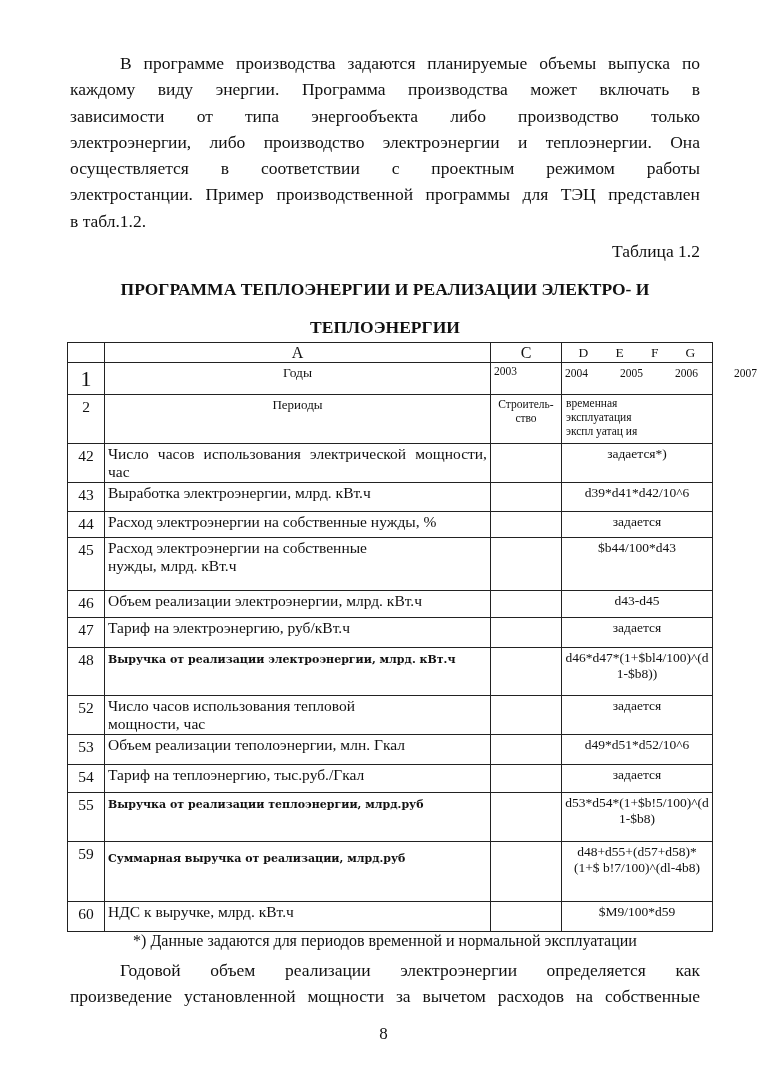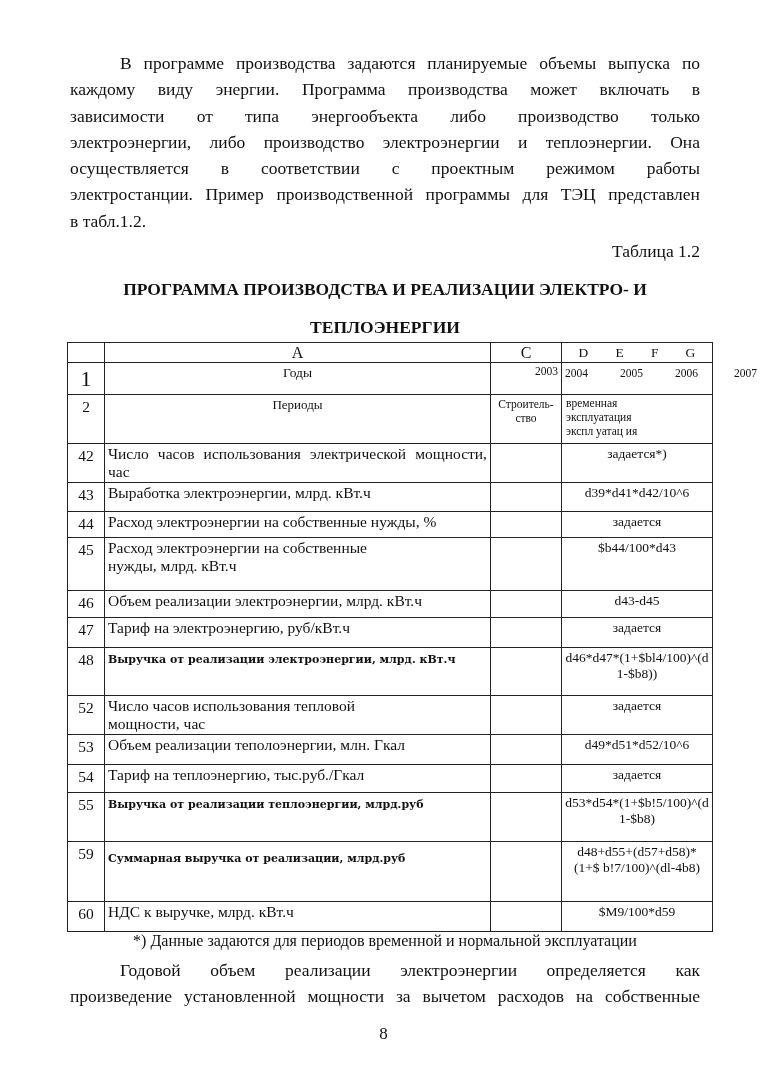--- a/index.html
+++ b/index.html
@@ -46,21 +46,21 @@
   <span class="line">зависимости от типа энергообъекта либо производство только</span>
   <span class="line">электроэнергии, либо производство электроэнергии и теплоэнергии. Она</span>
   <span class="line">осуществляется в соответствии с проектным режимом работы</span>
   <span class="line">электростанции. Пример производственной программы для ТЭЦ представлен</span>
   <span class="line last">в табл.1.2.</span>
 </div>
 
 <div id="table-caption">Таблица 1.2</div>
 
 <div id="table-title">
-  <div>ПРОГРАММА ПРОИЗВОДСТВА И РЕАЛИЗАЦИИ ЭЛЕКТРО- И</div>
+  <div>ПРОГРАММА ТЕПЛОЭНЕРГИИ И РЕАЛИЗАЦИИ ЭЛЕКТРО- И</div>
   <div>ТЕПЛОЭНЕРГИИ</div>
 </div>
 
 <table id="prog">
   <colgroup>
     <col style="width:37px">
     <col style="width:386px">
     <col style="width:71px">
     <col style="width:151px">
   </colgroup>
@@ -74,21 +74,21 @@
         <span>D</span>
         <span>E</span>
         <span>F</span>
         <span>G</span>
       </div>
     </td>
   </tr>
   <tr style="height:32px">
     <td class="num" style="font-size:22px;line-height:26px">1</td>
     <td style="text-align:center;font-size:13.5px">Годы</td>
-    <td class="small" style="text-align:right">2003</td>
+    <td class="small" style="text-align:left">2003</td>
     <td>
       <div class="years">
         <span>2004</span>
         <span>2005</span>
         <span>2006</span>
         <span style="margin-left:4px">2007</span>
       </div>
     </td>
   </tr>
   <tr style="height:49px">

